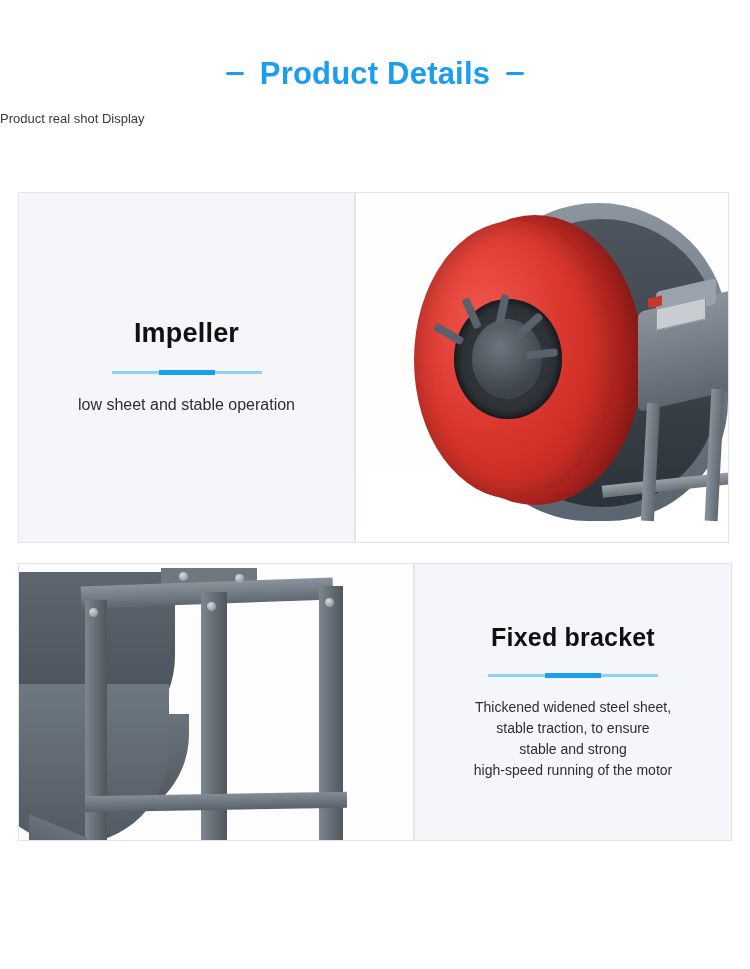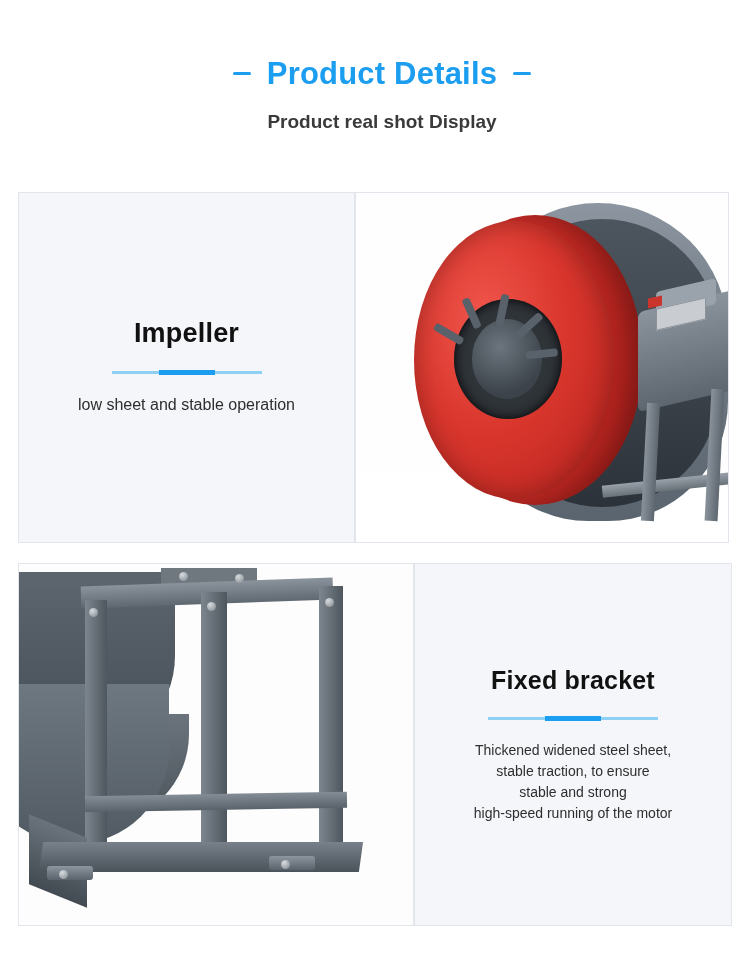--- a/index.html
+++ b/index.html
@@ -12,23 +12,21 @@
     width: 750px;
     height: 969px;
     font-family: "Liberation Sans", sans-serif;
     color: #222;
     position: relative;
     overflow: hidden;
   }
 
   
   .header {
-    text-align: center;
     padding-top: 58px;
-    padding-left: 14px;
   }
   .title-row {
     display: flex;
     align-items: center;
     justify-content: center;
     gap: 16px;
   }
   .title-dash {
     display: inline-block;
     width: 18px;
@@ -38,34 +36,34 @@
   }
   .title-text {
     font-size: 31px;
     font-weight: bold;
     color: #1b9df0;
     letter-spacing: 0.2px;
     line-height: 1;
   }
   .subtitle {
     margin-top: 22px;
-    font-size: 19px;
+    font-size: 13px;
     color: #3a3a3a;
-    font-weight: bold;
+    font-weight: normal;
   }
 
   
   .section {
     position: absolute;
     left: 18px;
     width: 714px;
     display: flex;
   }
   .section-1 { top: 192px; height: 351px; }
-  .section-2 { top: 563px; height: 363px; }
+  .section-2 { top: 563px; height: 278px; }
 
   .panel-text {
     background: #f4f6f9;
     border: 1px solid #e2e6ec;
     display: flex;
     flex-direction: column;
     justify-content: center;
     align-items: center;
     text-align: center;
   }

